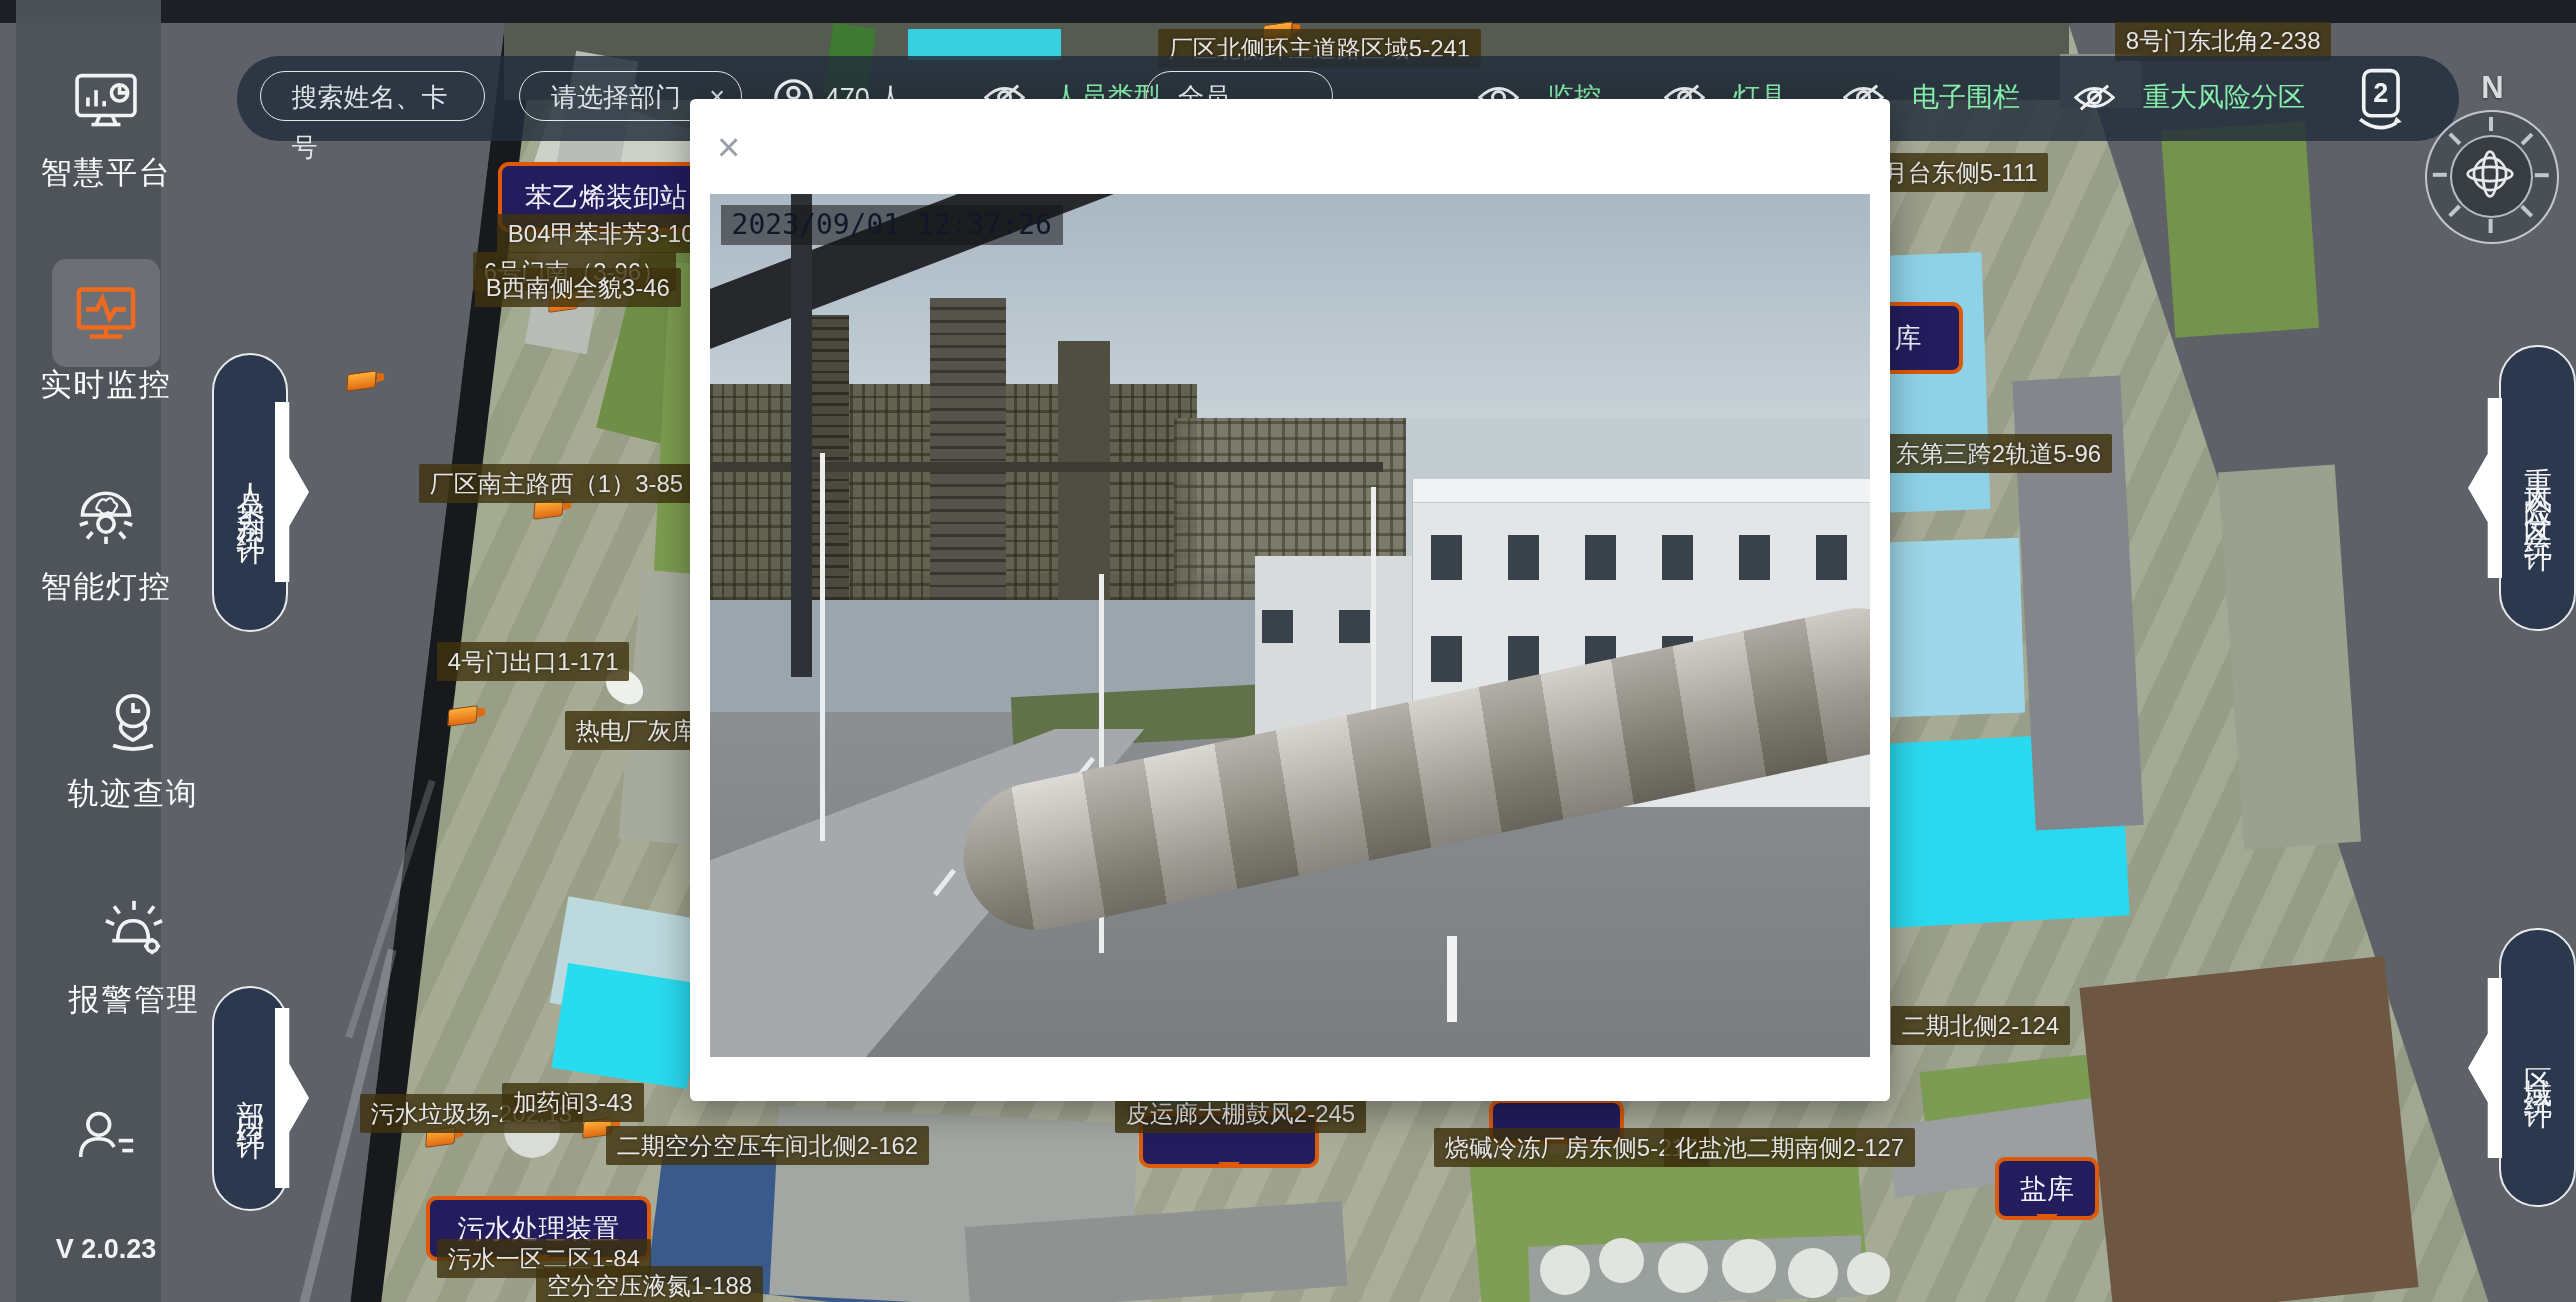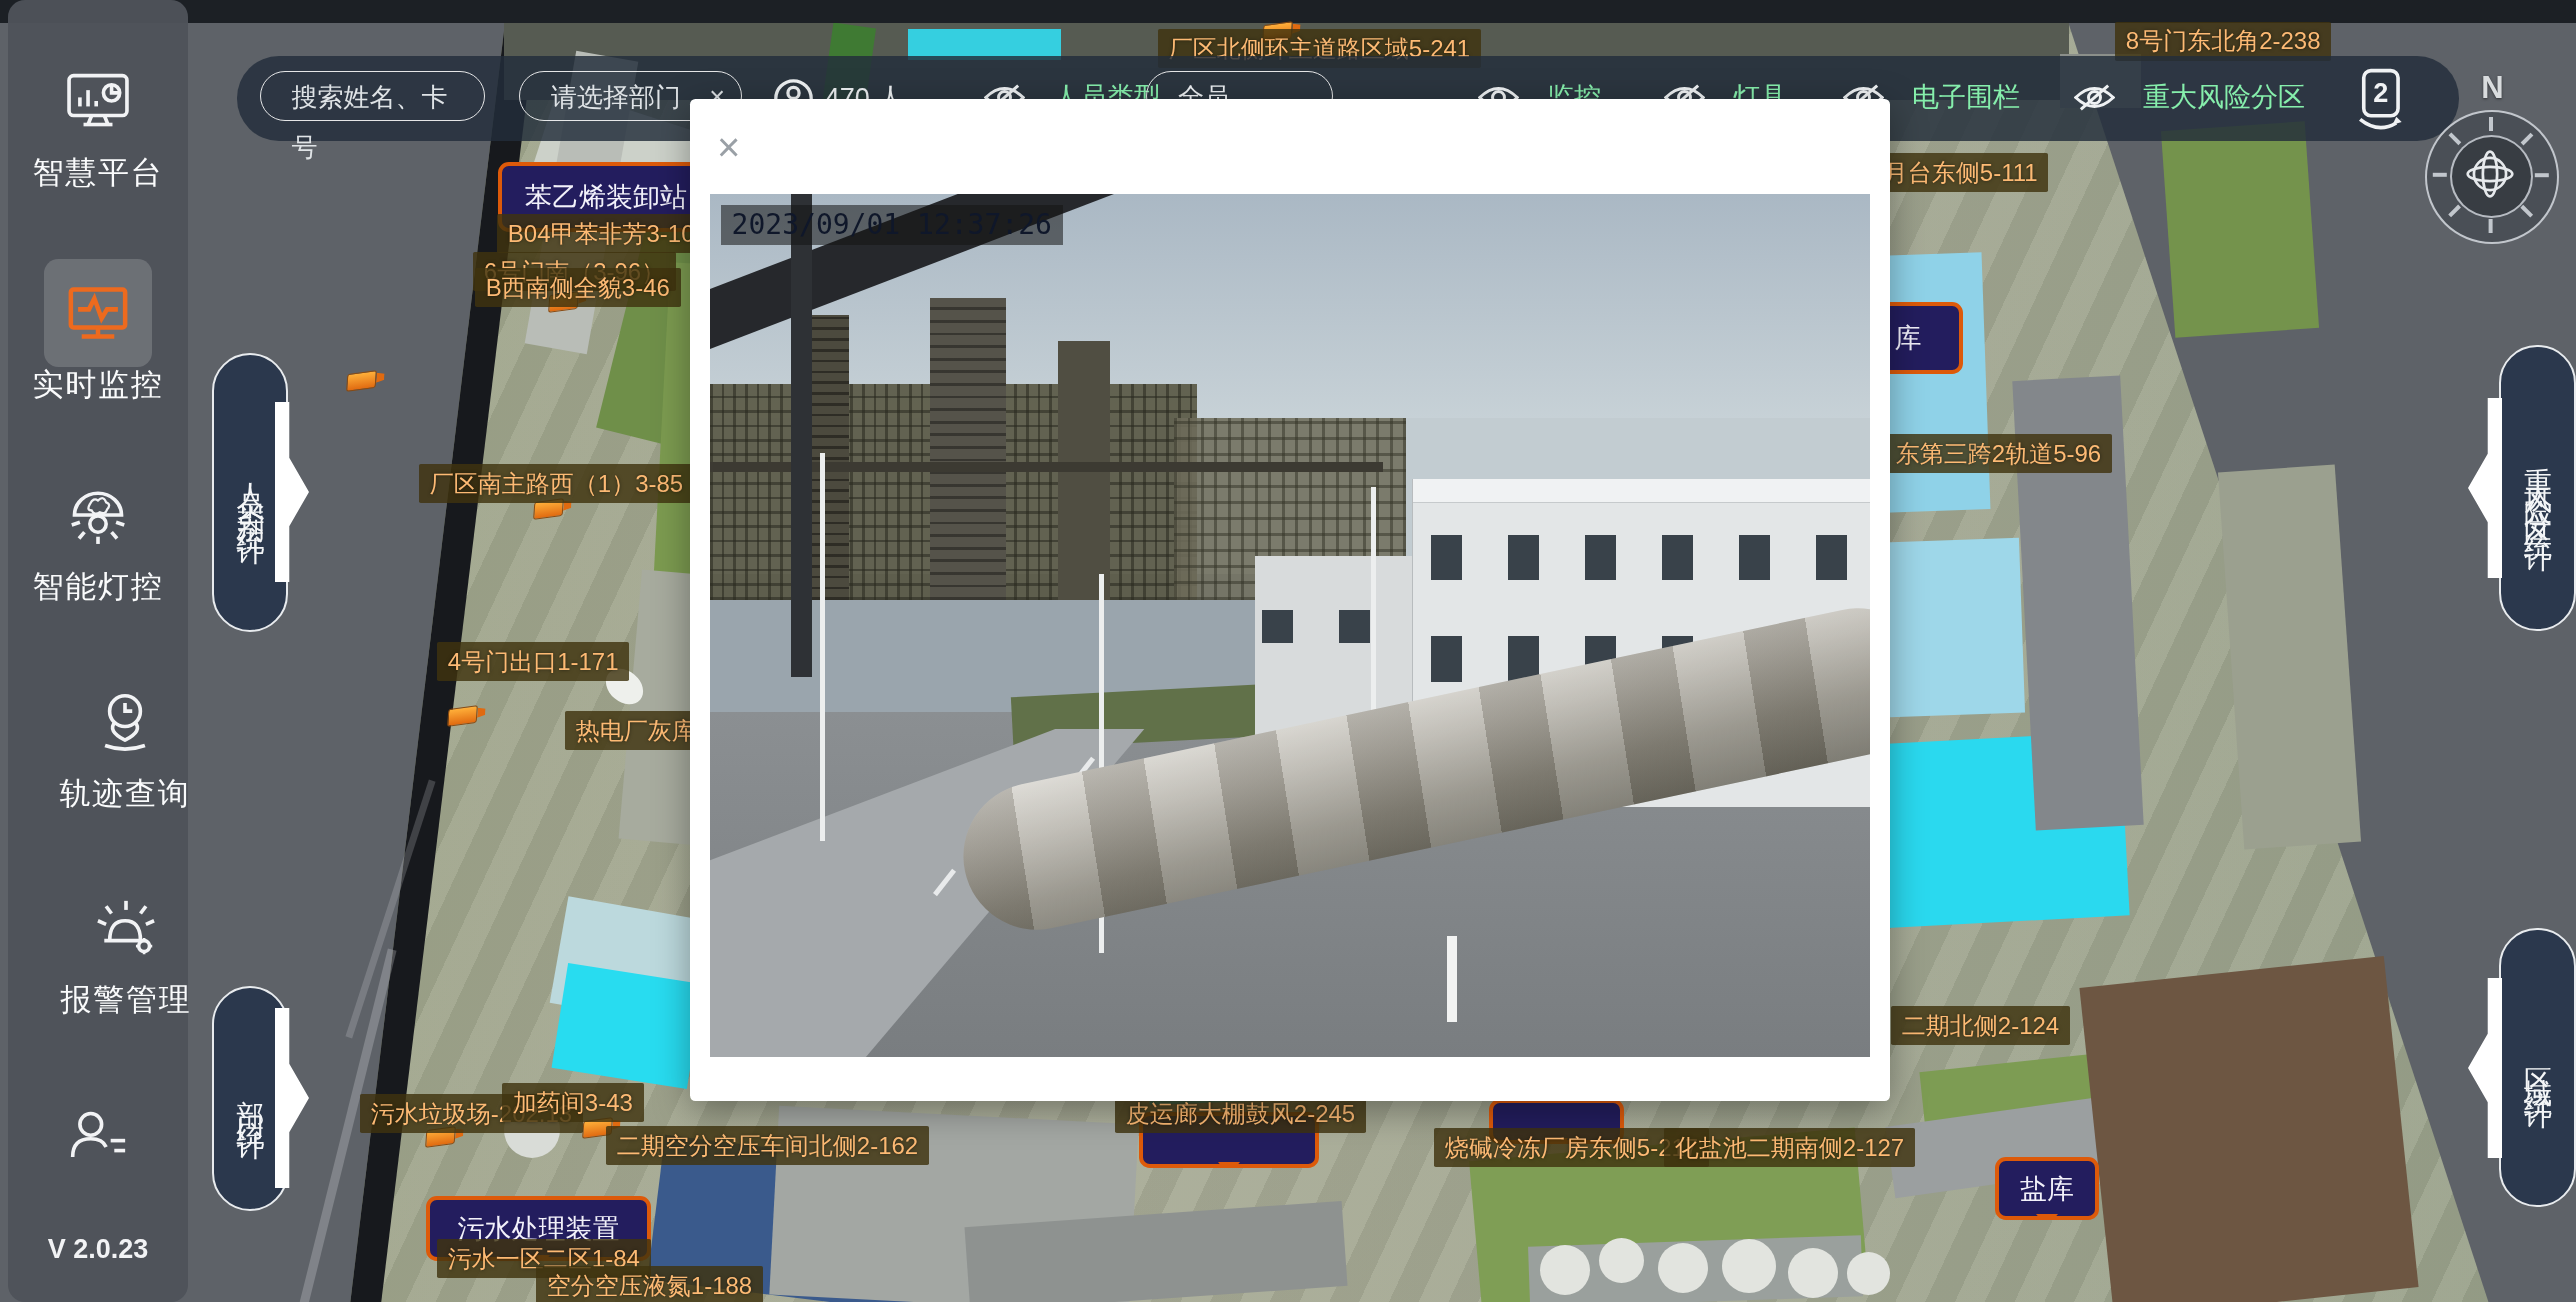--- a/index.html
+++ b/index.html
@@ -17,33 +17,33 @@
   .blk{position:absolute;}
   .blk.round{border-radius:50%;}
   .blk.rows{background-image:repeating-linear-gradient(0deg,rgba(255,255,255,.55) 0 5.4px,transparent 5.4px 34px);}
   .blk.rows2{background-image:repeating-linear-gradient(0deg,rgba(255,255,255,.35) 0 4.5px,transparent 4.5px 27px);}
   .blk.grid{background-image:repeating-linear-gradient(0deg,rgba(220,228,240,.8) 0 2.7px,transparent 2.7px 23.4px),
             repeating-linear-gradient(90deg,rgba(220,228,240,.8) 0 2.7px,transparent 2.7px 41px);}
   .blk.roof{background-image:repeating-linear-gradient(90deg,rgba(235,230,220,.35) 0 4.5px,transparent 4.5px 38px);}
   .blk.tex{background-image:repeating-linear-gradient(90deg,rgba(140,150,130,.5) 0 31px,rgba(60,66,62,.5) 31px 65px);}
   .top-strip{position:absolute;left:0;top:0;width:100%;height:23.4px;background:#1c2025;z-index:2;}
   
-  .mlabel{position:absolute;background:rgba(64,51,15,.82);color:#fdba74;font-size:24px;line-height:1.25;
+  .mlabel{position:absolute;background:rgba(64,51,15,.82);color:#e5e5e5;font-size:24px;line-height:1.25;
     padding:4.5px 10.8px;white-space:nowrap;z-index:3;text-shadow:0 0 3.6px rgba(0,0,0,.55);border-radius:1.8px;}
   .mcallout{position:absolute;background:#231d5e;border:4.5px solid #dd5a0a;border-radius:10.8px;color:#f2f1fa;
     font-size:27px;display:flex;align-items:center;justify-content:center;z-index:3;box-sizing:border-box;
     white-space:nowrap;overflow:hidden;}
   .mcallout.pointer::after{content:"";position:absolute;left:50%;bottom:-21.6px;transform:translateX(-50%);
     border:11.7px solid transparent;border-top:13.5px solid #dd5a0a;}
   .cam-marker{position:absolute;width:27px;height:16px;background:linear-gradient(#ffb03a,#e06a10);
     border:1.8px solid #8a4a10;border-radius:2.7px;transform:skewX(-12deg) rotate(-8deg);z-index:3;}
   .cam-marker::after{content:"";position:absolute;right:-9px;top:1.8px;width:8px;height:10px;background:#e06a10;
     clip-path:polygon(0 0,100% 20%,100% 80%,0 100%);}
   
-  #sidebar{position:absolute;left:8px;top:0;width:180px;height:100%;background:rgba(78,82,89,.96);z-index:10;border-radius:17px;}
+  #sidebar{position:absolute;left:16px;top:0;width:145px;height:100%;background:rgba(78,82,89,.96);z-index:10;}
   .nav{position:absolute;left:0;width:180px;text-align:center;color:#fafbfc;cursor:pointer;}
   .nav .lbl{display:block;font-size:31px;letter-spacing:1.8px;margin-top:12.6px;}
   .nav svg{display:block;margin:0 auto;}
   .active-tile{position:absolute;left:36px;top:259px;width:108px;height:108px;border-radius:14.4px;
     background:rgba(255,255,255,.17);}
   #version{position:absolute;left:0;top:1234px;width:180px;text-align:center;color:#f2f3f5;
     font-weight:bold;font-size:27px;}
   
   #toolbar{position:absolute;left:237px;top:56px;width:2222px;height:85px;background:rgba(34,45,58,.82);
     border-radius:42px;z-index:5;}

